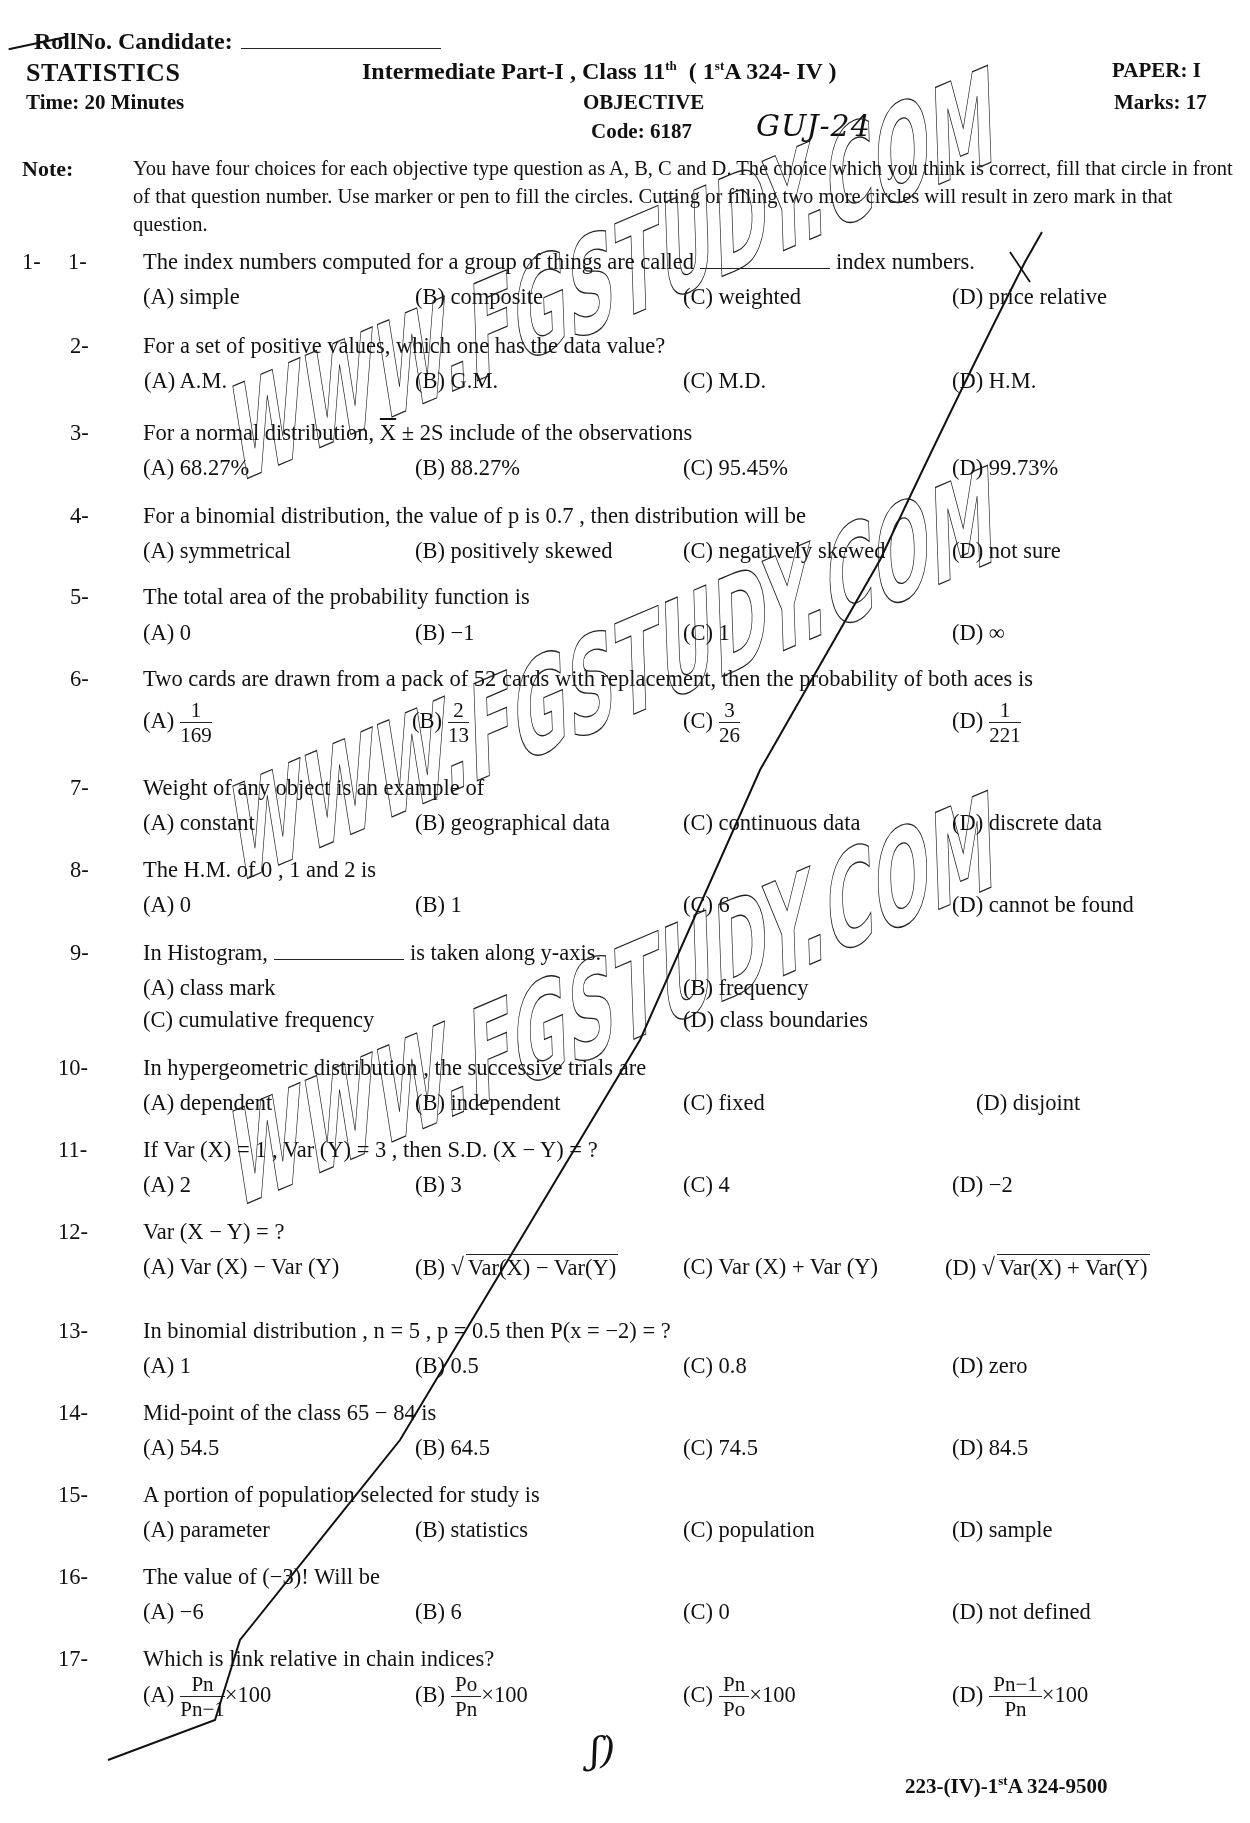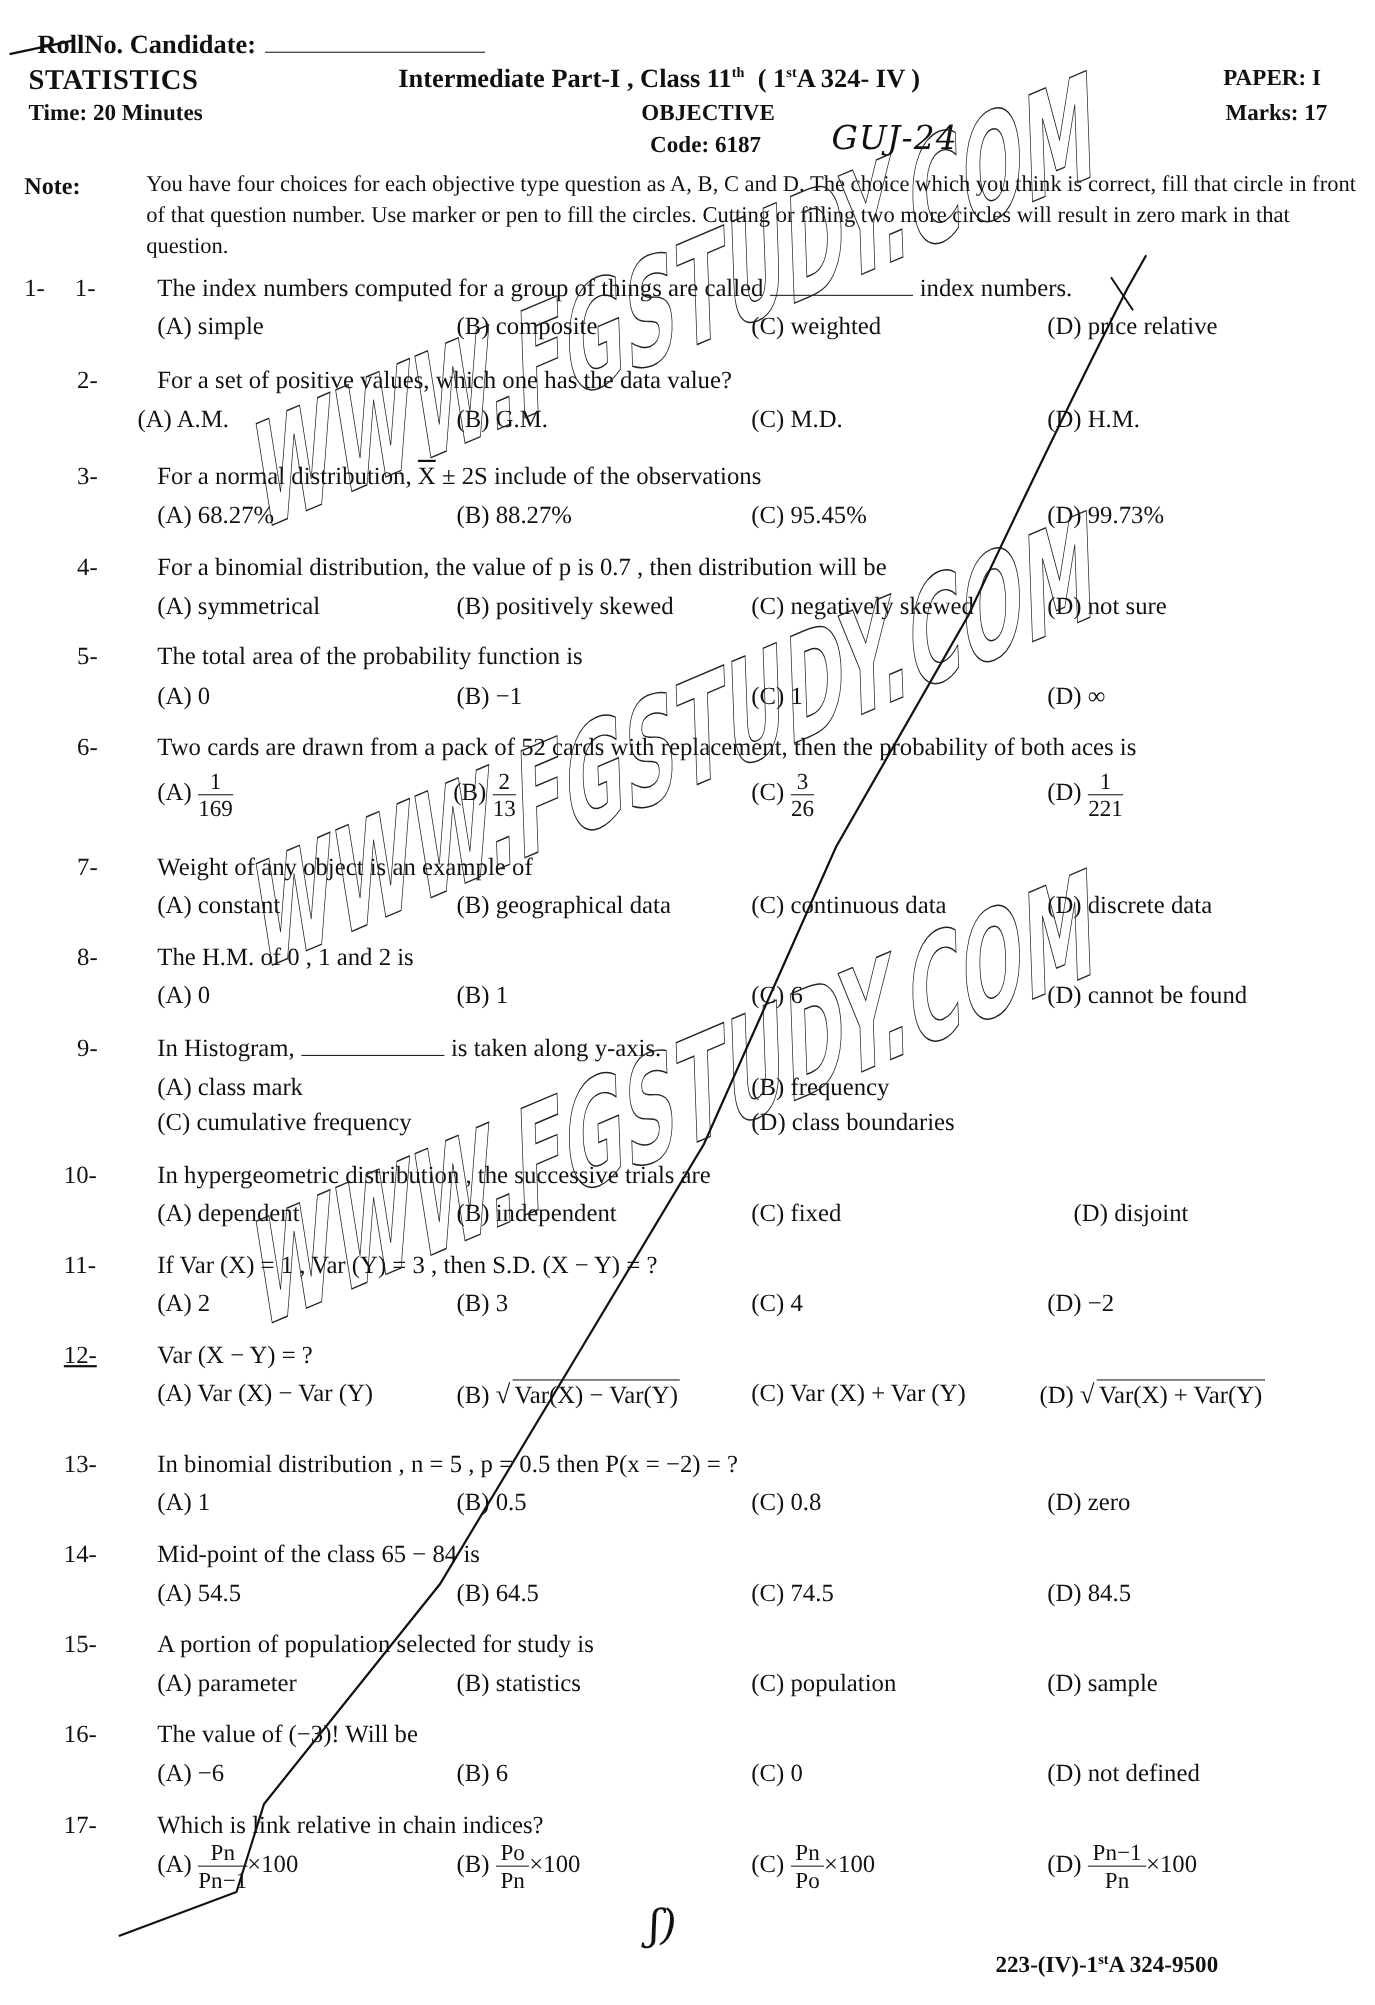--- a/index.html
+++ b/index.html
@@ -87,21 +87,21 @@
   <span class="opt" style="left:415px">(B) composite</span>
   <span class="opt" style="left:683px">(C) weighted</span>
   <span class="opt" style="left:952px">(D) price relative</span>
 </div>
 
 <div class="q" style="top:333px;">
   <span class="num" style="left:70px;">2-</span>
   <span class="stem">For a set of positive values, which one has the data value?</span>
 </div>
 <div class="q" style="top:368px;">
-  <span class="opt" style="left:125px">(A) A.M.</span>
+  <span class="opt" style="left:144px">(A) A.M.</span>
   <span class="opt" style="left:415px">(B) G.M.</span>
   <span class="opt" style="left:683px">(C) M.D.</span>
   <span class="opt" style="left:952px">(D) H.M.</span>
 </div>
 
 <div class="q" style="top:420px;">
   <span class="num" style="left:70px;">3-</span>
   <span class="stem"><span>For a normal distribution,</span> <span class="overline">X</span> <span>± 2S include of the observations</span></span>
 </div>
 <div class="q" style="top:455px;">
@@ -195,21 +195,21 @@
   <span class="stem">If  Var (X) = 1 ,  Var (Y) = 3 , then S.D. (X − Y) = ?</span>
 </div>
 <div class="q" style="top:1172px;">
   <span class="opt" style="left:143px">(A) 2</span>
   <span class="opt" style="left:415px">(B) 3</span>
   <span class="opt" style="left:683px">(C) 4</span>
   <span class="opt" style="left:952px">(D) −2</span>
 </div>
 
 <div class="q" style="top:1219px;">
-  <span class="num" style="left:58px;text-decoration:underline;">12-</span>
+  <span class="num" style="left:58px;">12-</span>
   <span class="stem">Var (X − Y) = ?</span>
 </div>
 <div class="q" style="top:1254px;">
   <span class="opt" style="left:143px"><span>(A)</span> <span>Var (X) − Var (Y)</span></span>
   <span class="opt" style="left:415px"><span>(B)</span> <span class="sqrt-sym">√</span><span class="sqrt">Var(X) − Var(Y)</span></span>
   <span class="opt" style="left:683px"><span>(C)</span> <span>Var (X) + Var (Y)</span></span>
   <span class="opt" style="left:945px"><span>(D)</span> <span class="sqrt-sym">√</span><span class="sqrt">Var(X) + Var(Y)</span></span>
 </div>
 
 <div class="q" style="top:1318px;">

